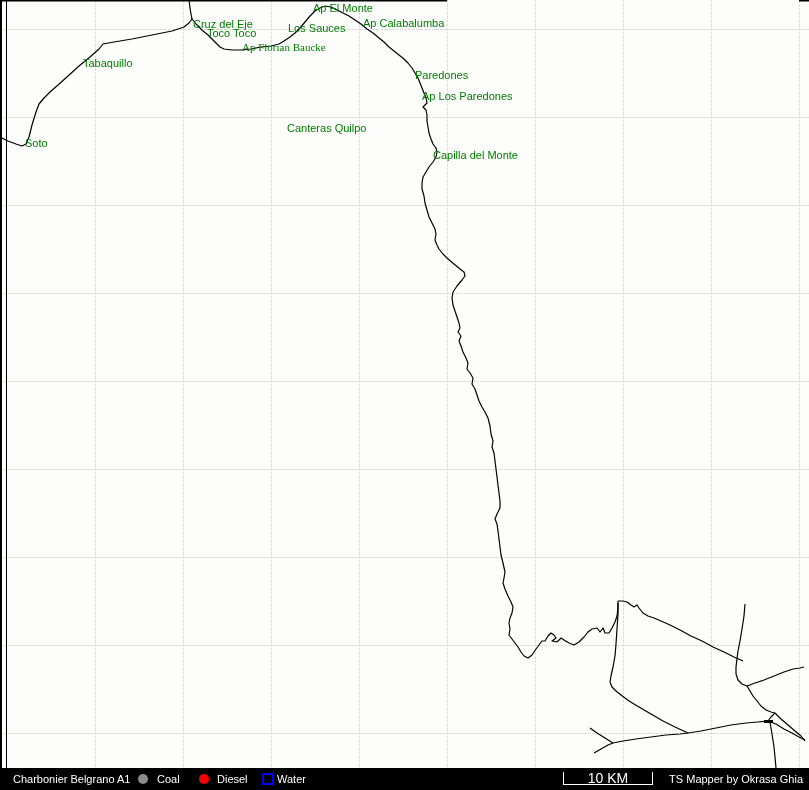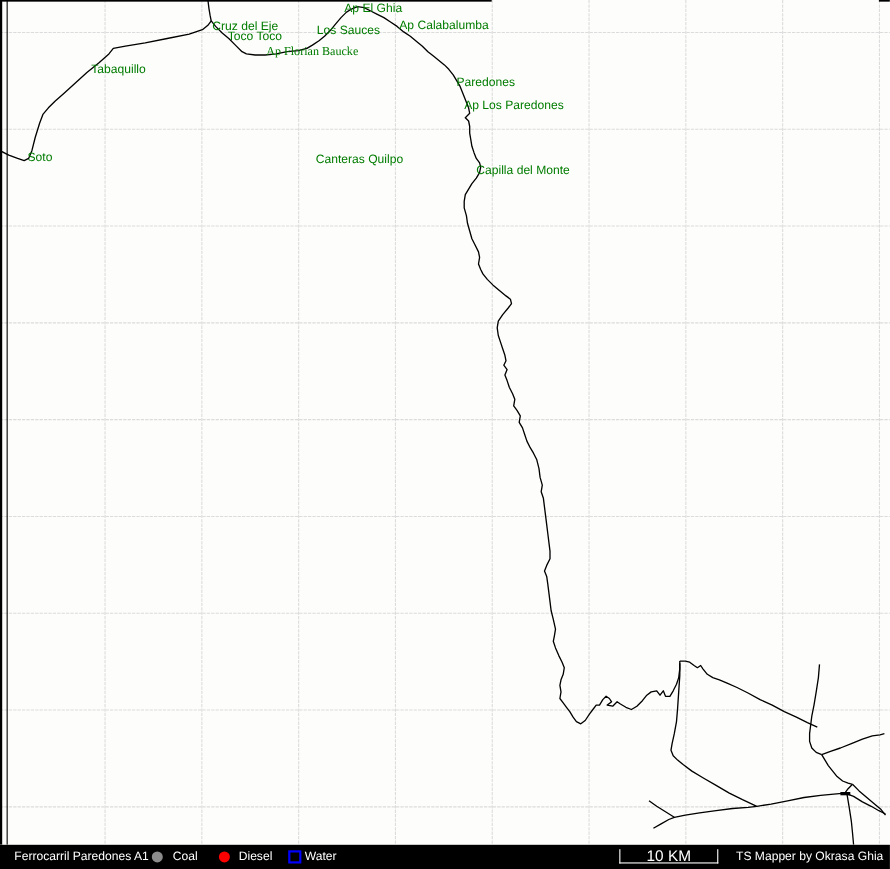--- a/index.html
+++ b/index.html
@@ -77,35 +77,35 @@
       <polyline points="747,686 755,683 764,680 774,676 784,672 793,669 800,668 804,667" fill="none" stroke="#000000" stroke-width="1.2" stroke-linejoin="round"></polyline>
       <polyline points="747,686 750,691 753,696 757,701 761,706 766,710 771,712 775,713" fill="none" stroke="#000000" stroke-width="1.2" stroke-linejoin="round"></polyline>
       <polyline points="775,713 771,717 768,721" fill="none" stroke="#000000" stroke-width="1.2" stroke-linejoin="round"></polyline>
       <polyline points="775,713 781,719 788,725 795,731 801,736 805,741" fill="none" stroke="#000000" stroke-width="1.2" stroke-linejoin="round"></polyline>
       <polyline points="770,722 772,734 774,747 775,757 776,768" fill="none" stroke="#000000" stroke-width="1.2" stroke-linejoin="round"></polyline>
       <rect x="764" y="720" width="9" height="3" fill="#000000"></rect>
     </svg>
   <div id="labels-layer">
       <div class="station-label" style="left: 193px; top: 19px;">Cruz del Eje</div>
       <div class="station-label" style="left: 207px; top: 28px;">Toco Toco</div>
-      <div class="station-label" style="left: 313px; top: 3px;">Ap El Ghia</div>
+      <div class="station-label" style="left: 313px; top: 3px;">Ap El Monte</div>
       <div class="station-label" style="left: 288px; top: 23px;">Los Sauces</div>
       <div class="station-label" style="left: 363px; top: 18px;">Ap Calabalumba</div>
       <div class="station-label" style="left: 242px; top: 42px; font-family: Liberation Serif, serif;">Ap Florian Baucke</div>
       <div class="station-label" style="left: 83px; top: 58px;">Tabaquillo</div>
       <div class="station-label" style="left: 25px; top: 138px;">Soto</div>
-      <div class="station-label" style="left: 287px; top: 140px;">Canteras Quilpo</div>
+      <div class="station-label" style="left: 287px; top: 123px;">Canteras Quilpo</div>
       <div class="station-label" style="left: 415px; top: 70px;">Paredones</div>
       <div class="station-label" style="left: 422px; top: 91px;">Ap Los Paredones</div>
       <div class="station-label" style="left: 433px; top: 150px;">Capilla del Monte</div>
     </div>
 </div>
 
 <div id="status-bar">
-  <span id="route-name">Ferrocarril Paredones A1</span>
+  <span id="route-name">Charbonier Belgrano A1</span>
   <span id="legend"><span class="legend-item">
         <span class="legend-marker marker-circle" style="background: rgb(140, 140, 140); left: 138px;"></span>
         <span class="legend-label" style="left: 157px;">Coal</span>
       </span><span class="legend-item">
         <span class="legend-marker marker-circle" style="background: rgb(255, 0, 0); left: 199px;"></span>
         <span class="legend-label" style="left: 217px;">Diesel</span>
       </span><span class="legend-item">
         <span class="legend-marker marker-square" style="border-color: rgb(0, 0, 255); left: 262px;"></span>
         <span class="legend-label" style="left: 277px;">Water</span>
       </span></span>

